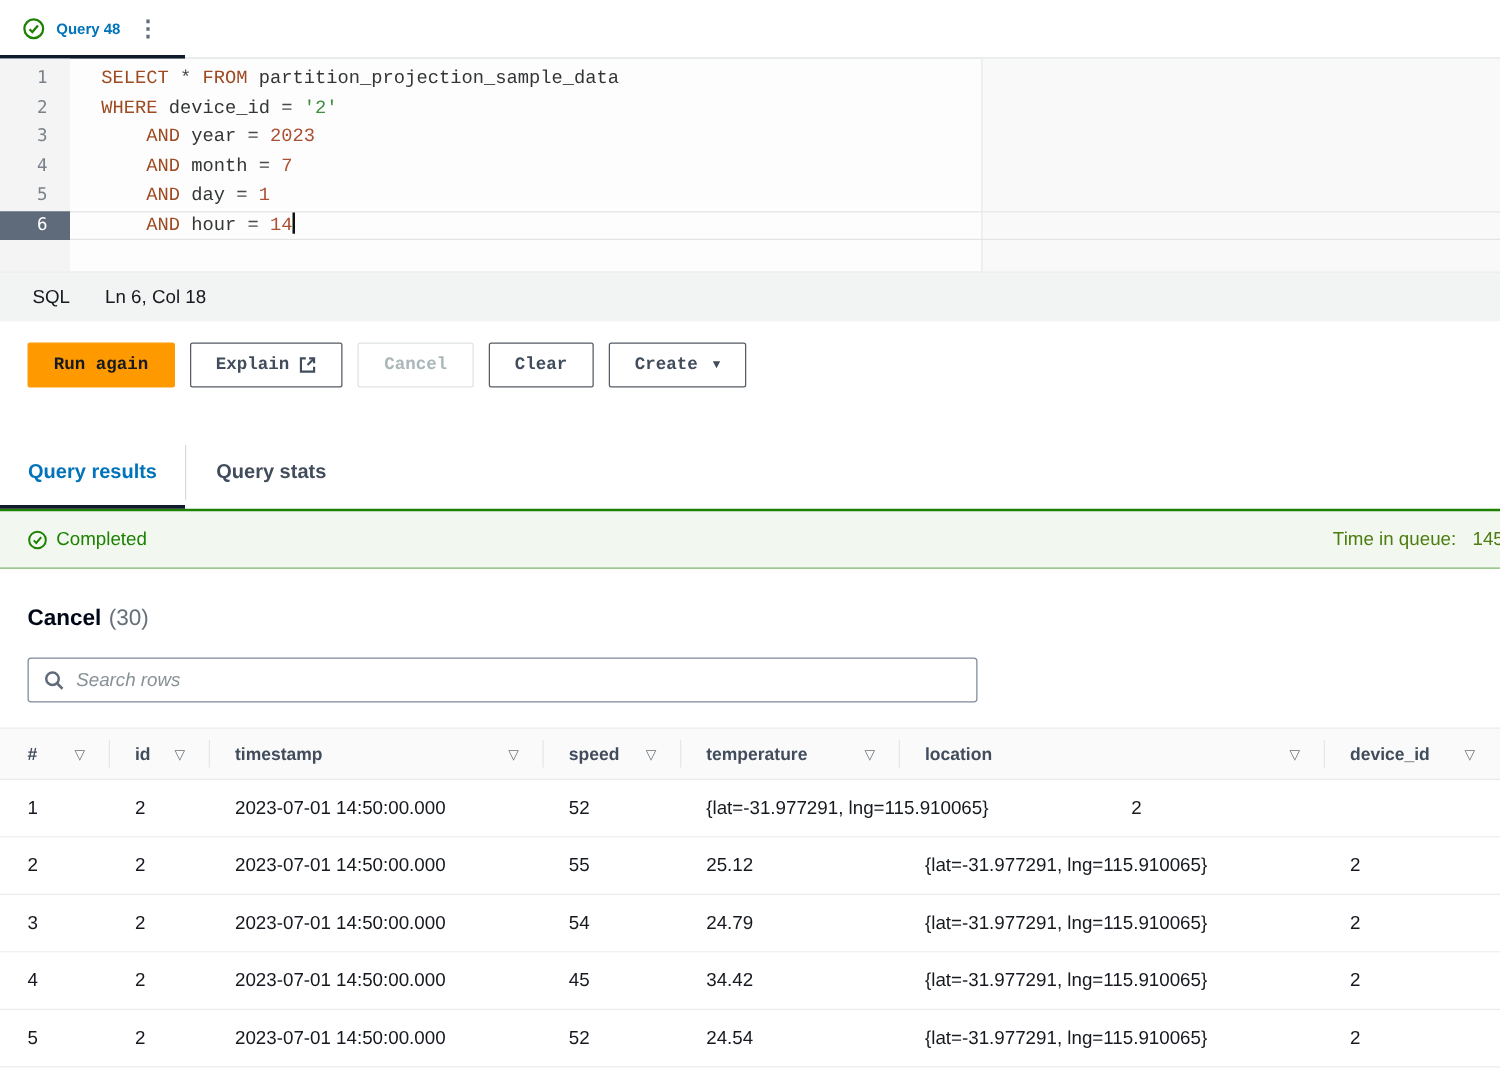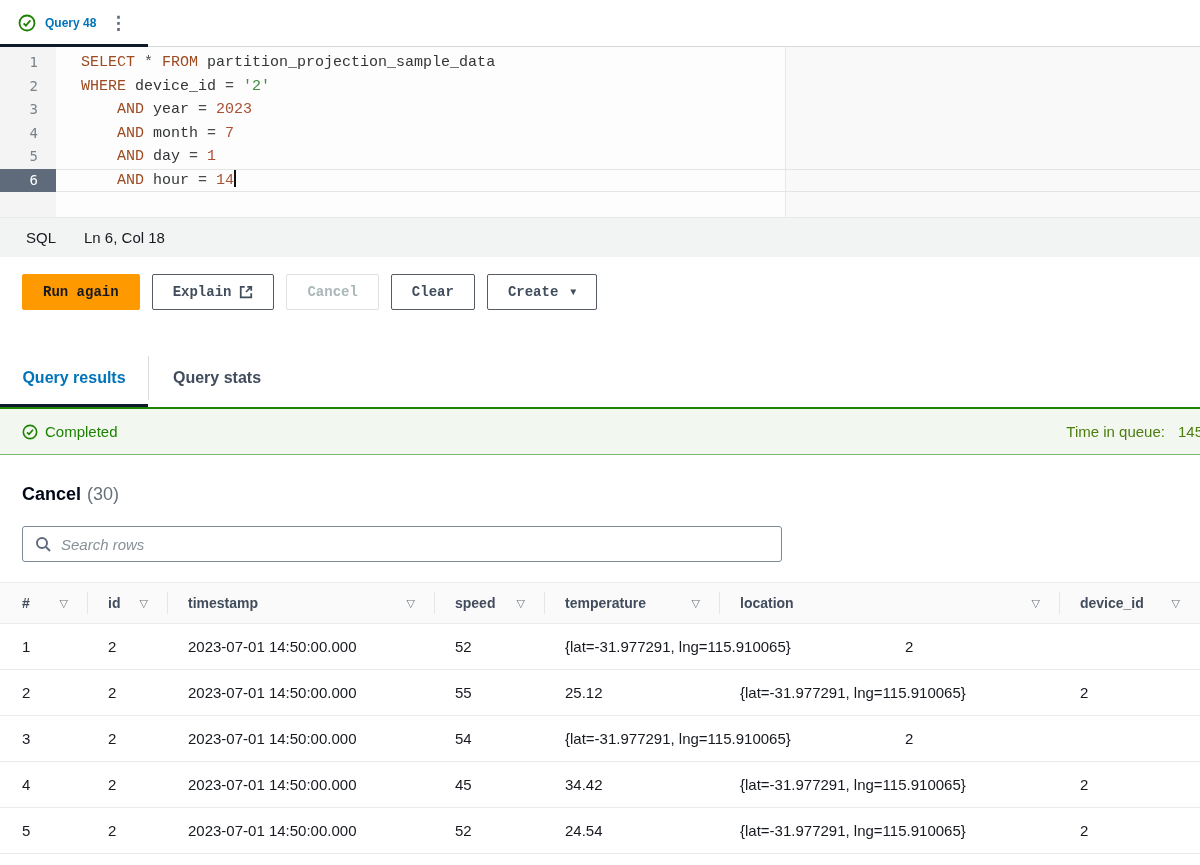--- a/index.html
+++ b/index.html
@@ -224,20 +224,21 @@
         <div class="td" style="width: 110px;">55</div>
         <div class="td" style="width: 175px;">25.12</div>
         <div class="td" style="width: 340px;">{lat=-31.977291, lng=115.910065}</div>
         <div class="td" style="width: 140px;">2</div>
       </div>
       <div class="tr">
         <div class="td" style="width: 88px;">3</div>
         <div class="td" style="width: 80px;">2</div>
         <div class="td" style="width: 267px;">2023-07-01 14:50:00.000</div>
         <div class="td" style="width: 110px;">54</div>
+        <div class="td" style="width: 175px;">24.79</div>
         <div class="td" style="width: 340px;">{lat=-31.977291, lng=115.910065}</div>
         <div class="td" style="width: 140px;">2</div>
       </div>
       <div class="tr">
         <div class="td" style="width: 88px;">4</div>
         <div class="td" style="width: 80px;">2</div>
         <div class="td" style="width: 267px;">2023-07-01 14:50:00.000</div>
         <div class="td" style="width: 110px;">45</div>
         <div class="td" style="width: 175px;">34.42</div>
         <div class="td" style="width: 340px;">{lat=-31.977291, lng=115.910065}</div>

